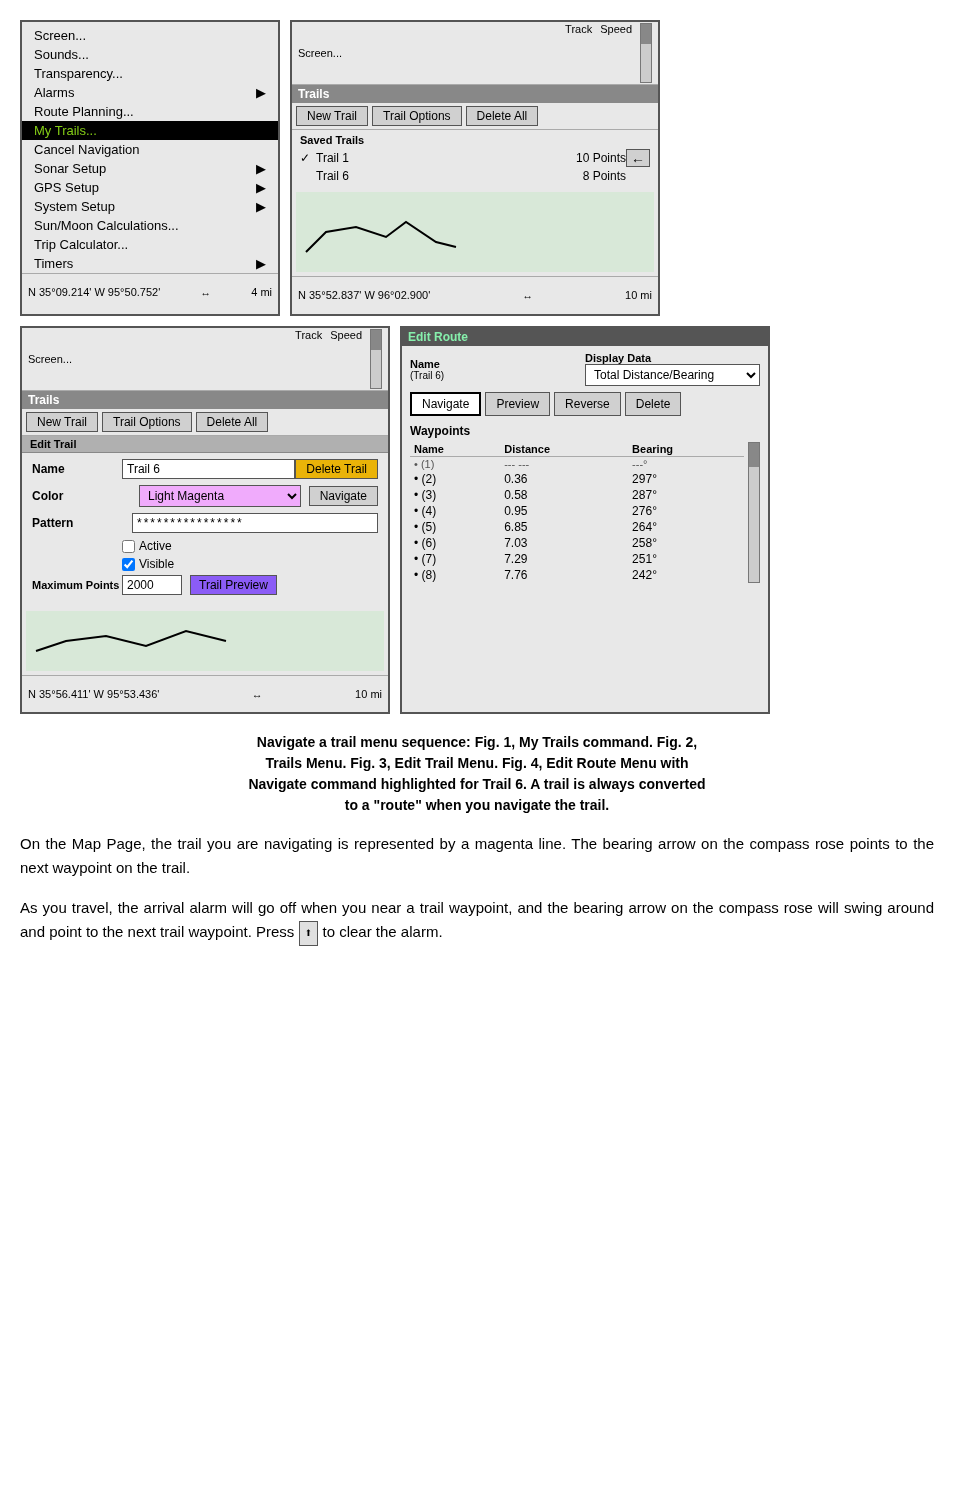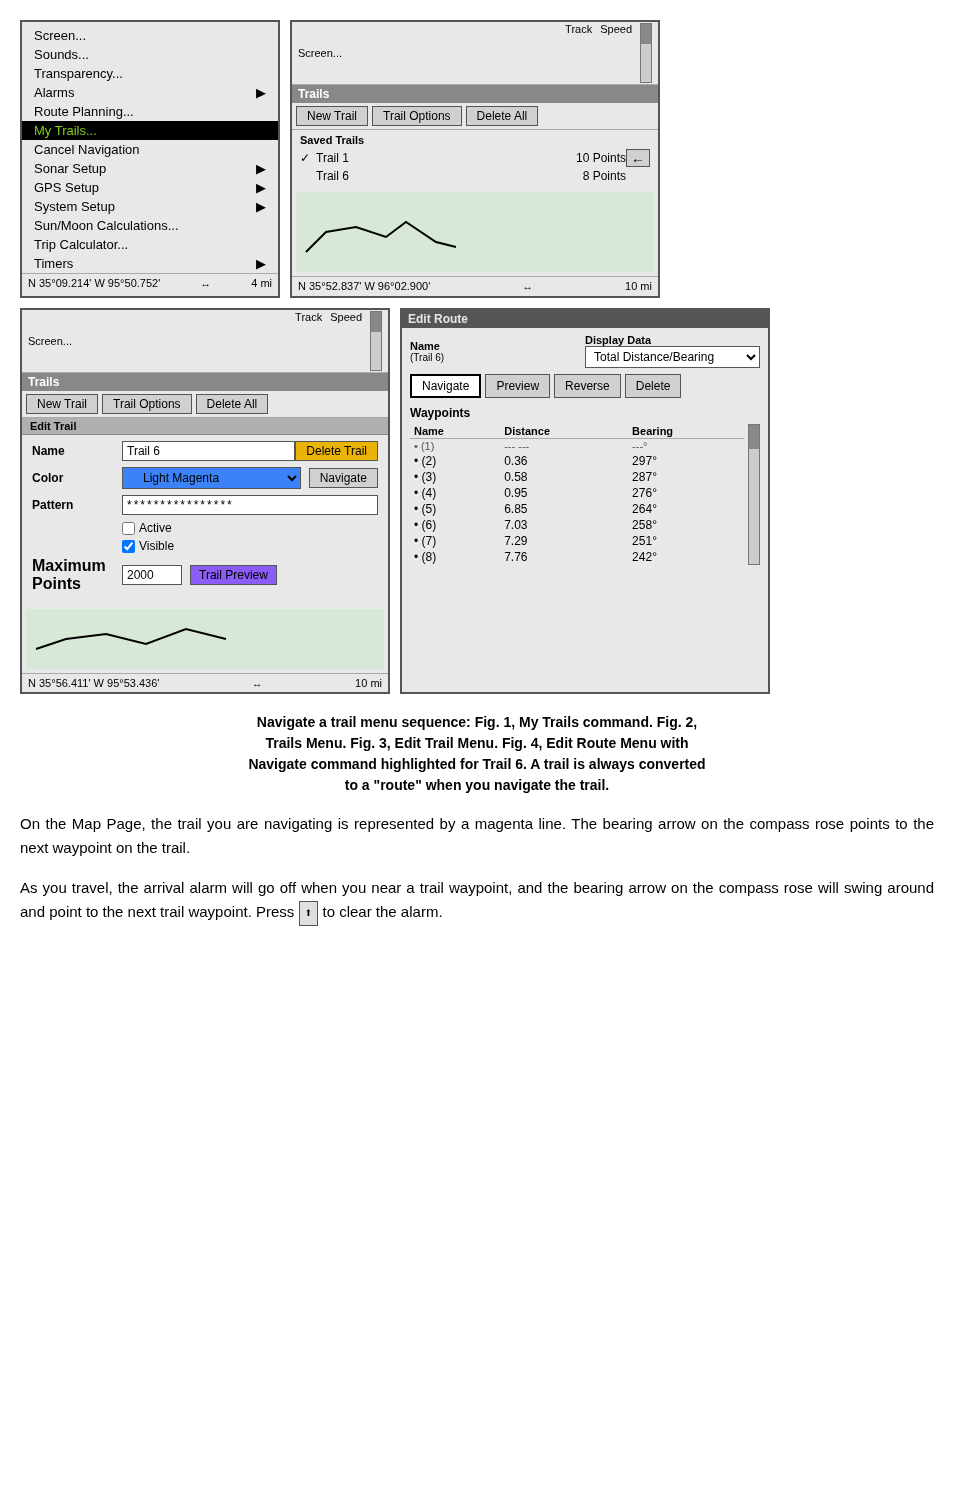--- a/index.html
+++ b/index.html
@@ -145,29 +145,31 @@
       margin-left: 90px;
     }
     .fig3-color-row {
       display: flex;
       align-items: center;
       margin-bottom: 6px;
     }
     .fig3-color-label { width: 90px; font-weight: bold; font-size: 12px; }
     .fig3-color-select {
       border: 1px solid #555;
-      background: #3b82f6;
-      padding: 2px 16px;
+      background: #f0abfc;
+      padding: 2px 4px;
       font-size: 12px;
       flex: 1;
+      margin-left: 17px;
     }
     .fig3-pattern-row {
       display: flex;
       align-items: center;
       margin-bottom: 6px;
+      gap: 10px;
     }
     .fig3-pattern-label { width: 90px; font-weight: bold; font-size: 12px; }
     .fig3-pattern-input {
       border: 1px solid #555;
       background: #fff;
       padding: 2px 4px;
       font-size: 12px;
       flex: 1;
       letter-spacing: 2px;
     }
@@ -176,21 +178,21 @@
       align-items: center;
       margin-bottom: 4px;
       margin-left: 90px;
     }
     .fig3-checkbox { margin-right: 4px; }
     .fig3-maxpts-row {
       display: flex;
       align-items: center;
       margin-bottom: 6px;
     }
-    .fig3-maxpts-label { width: 90px; font-weight: bold; font-size: 16px; }
+    .fig3-maxpts-label { width: 90px; font-weight: bold; font-size: 11px; }
     .fig3-maxpts-input {
       border: 1px solid #555;
       background: #fff;
       padding: 2px 4px;
       font-size: 12px;
       width: 60px;
     }
     .fig3-trail-preview-btn {
       border: 1px solid #555;
       background: #8b5cf6;
@@ -199,21 +201,21 @@
       cursor: pointer;
       margin-left: 8px;
     }
 
     
     .fig4 {
       width: 370px;
     }
     .fig4-title-bar {
       background: #555;
-      color: #e5e5e5;
+      color: #86efac;
       font-size: 12px;
       font-weight: bold;
       padding: 2px 6px;
     }
     .fig4-body {
       padding: 6px 8px;
       font-size: 12px;
     }
     .fig4-name-row {
       display: flex;
@@ -298,21 +300,21 @@
       font-family: monospace;
     }
 
     
     .coord-bar {
       display: flex;
       align-items: center;
       justify-content: space-between;
       background: #e8e8e8;
       border-top: 1px solid #aaa;
-      padding: 3px 6px;
+      padding: 12px 6px;
       font-size: 11px;
     }
     .screen-header-bar {
       background: #e8e8e8;
       display: flex;
       justify-content: space-between;
       align-items: center;
       padding: 1px 6px;
       border-bottom: 1px solid #aaa;
       font-size: 11px;

